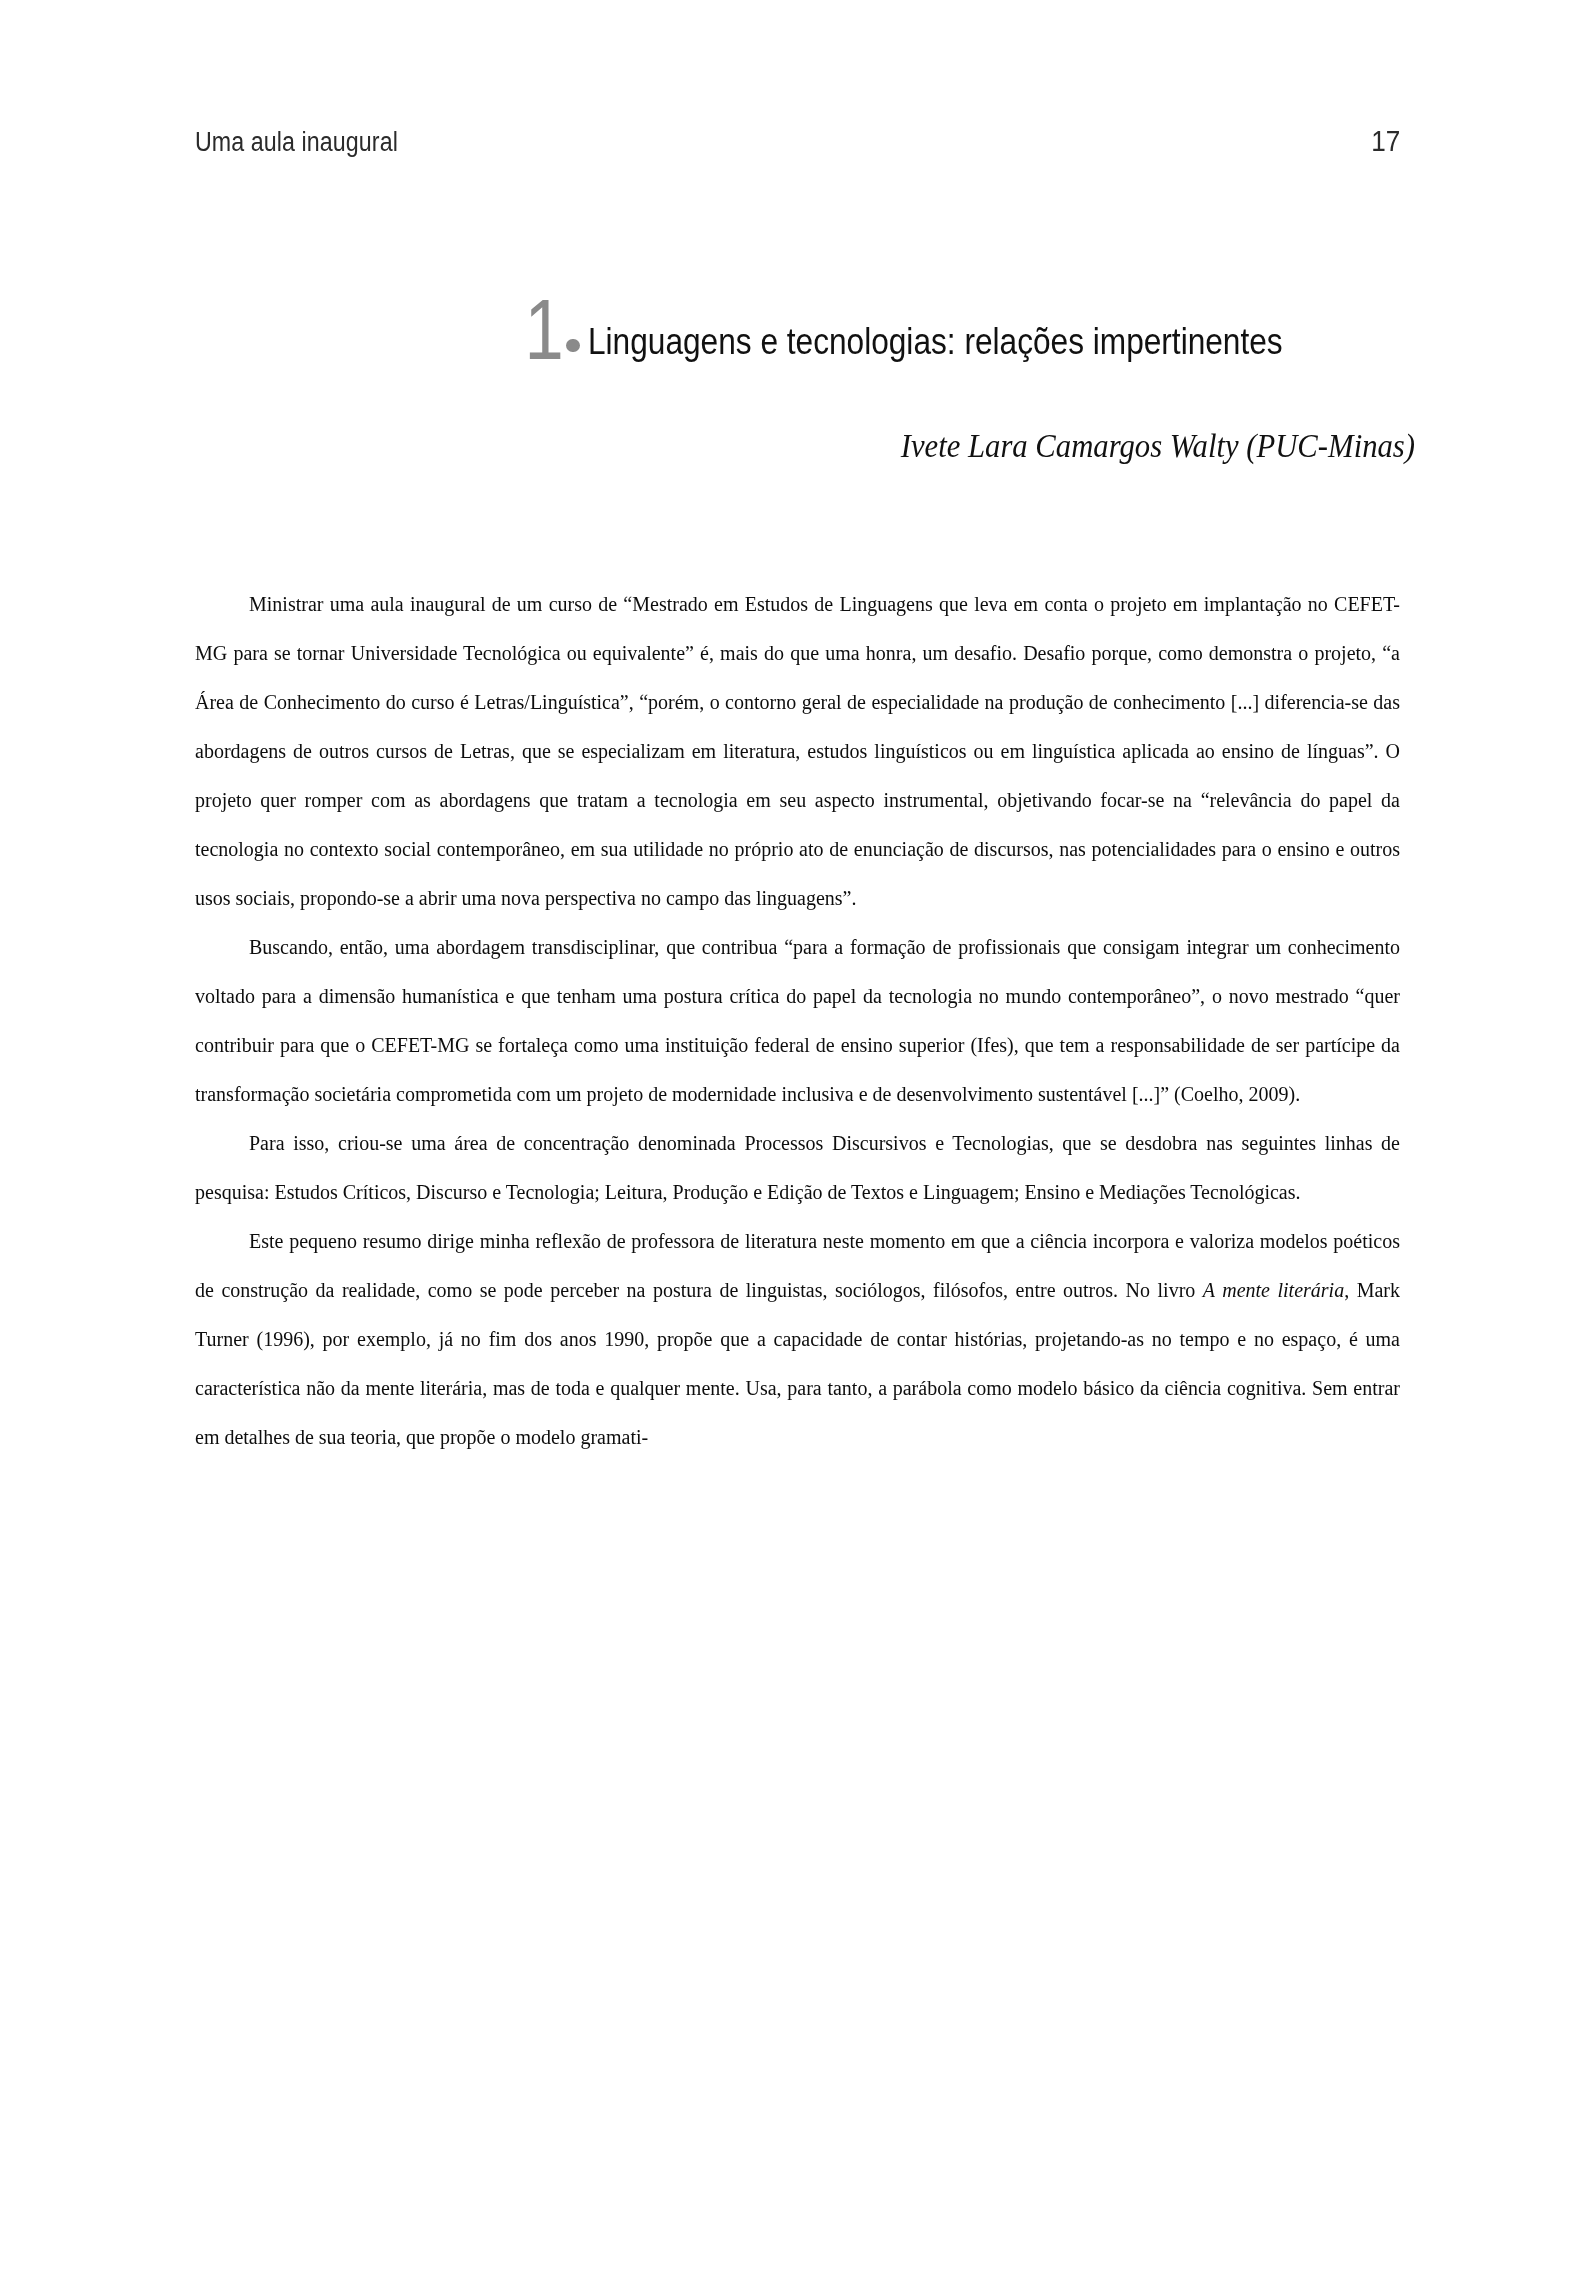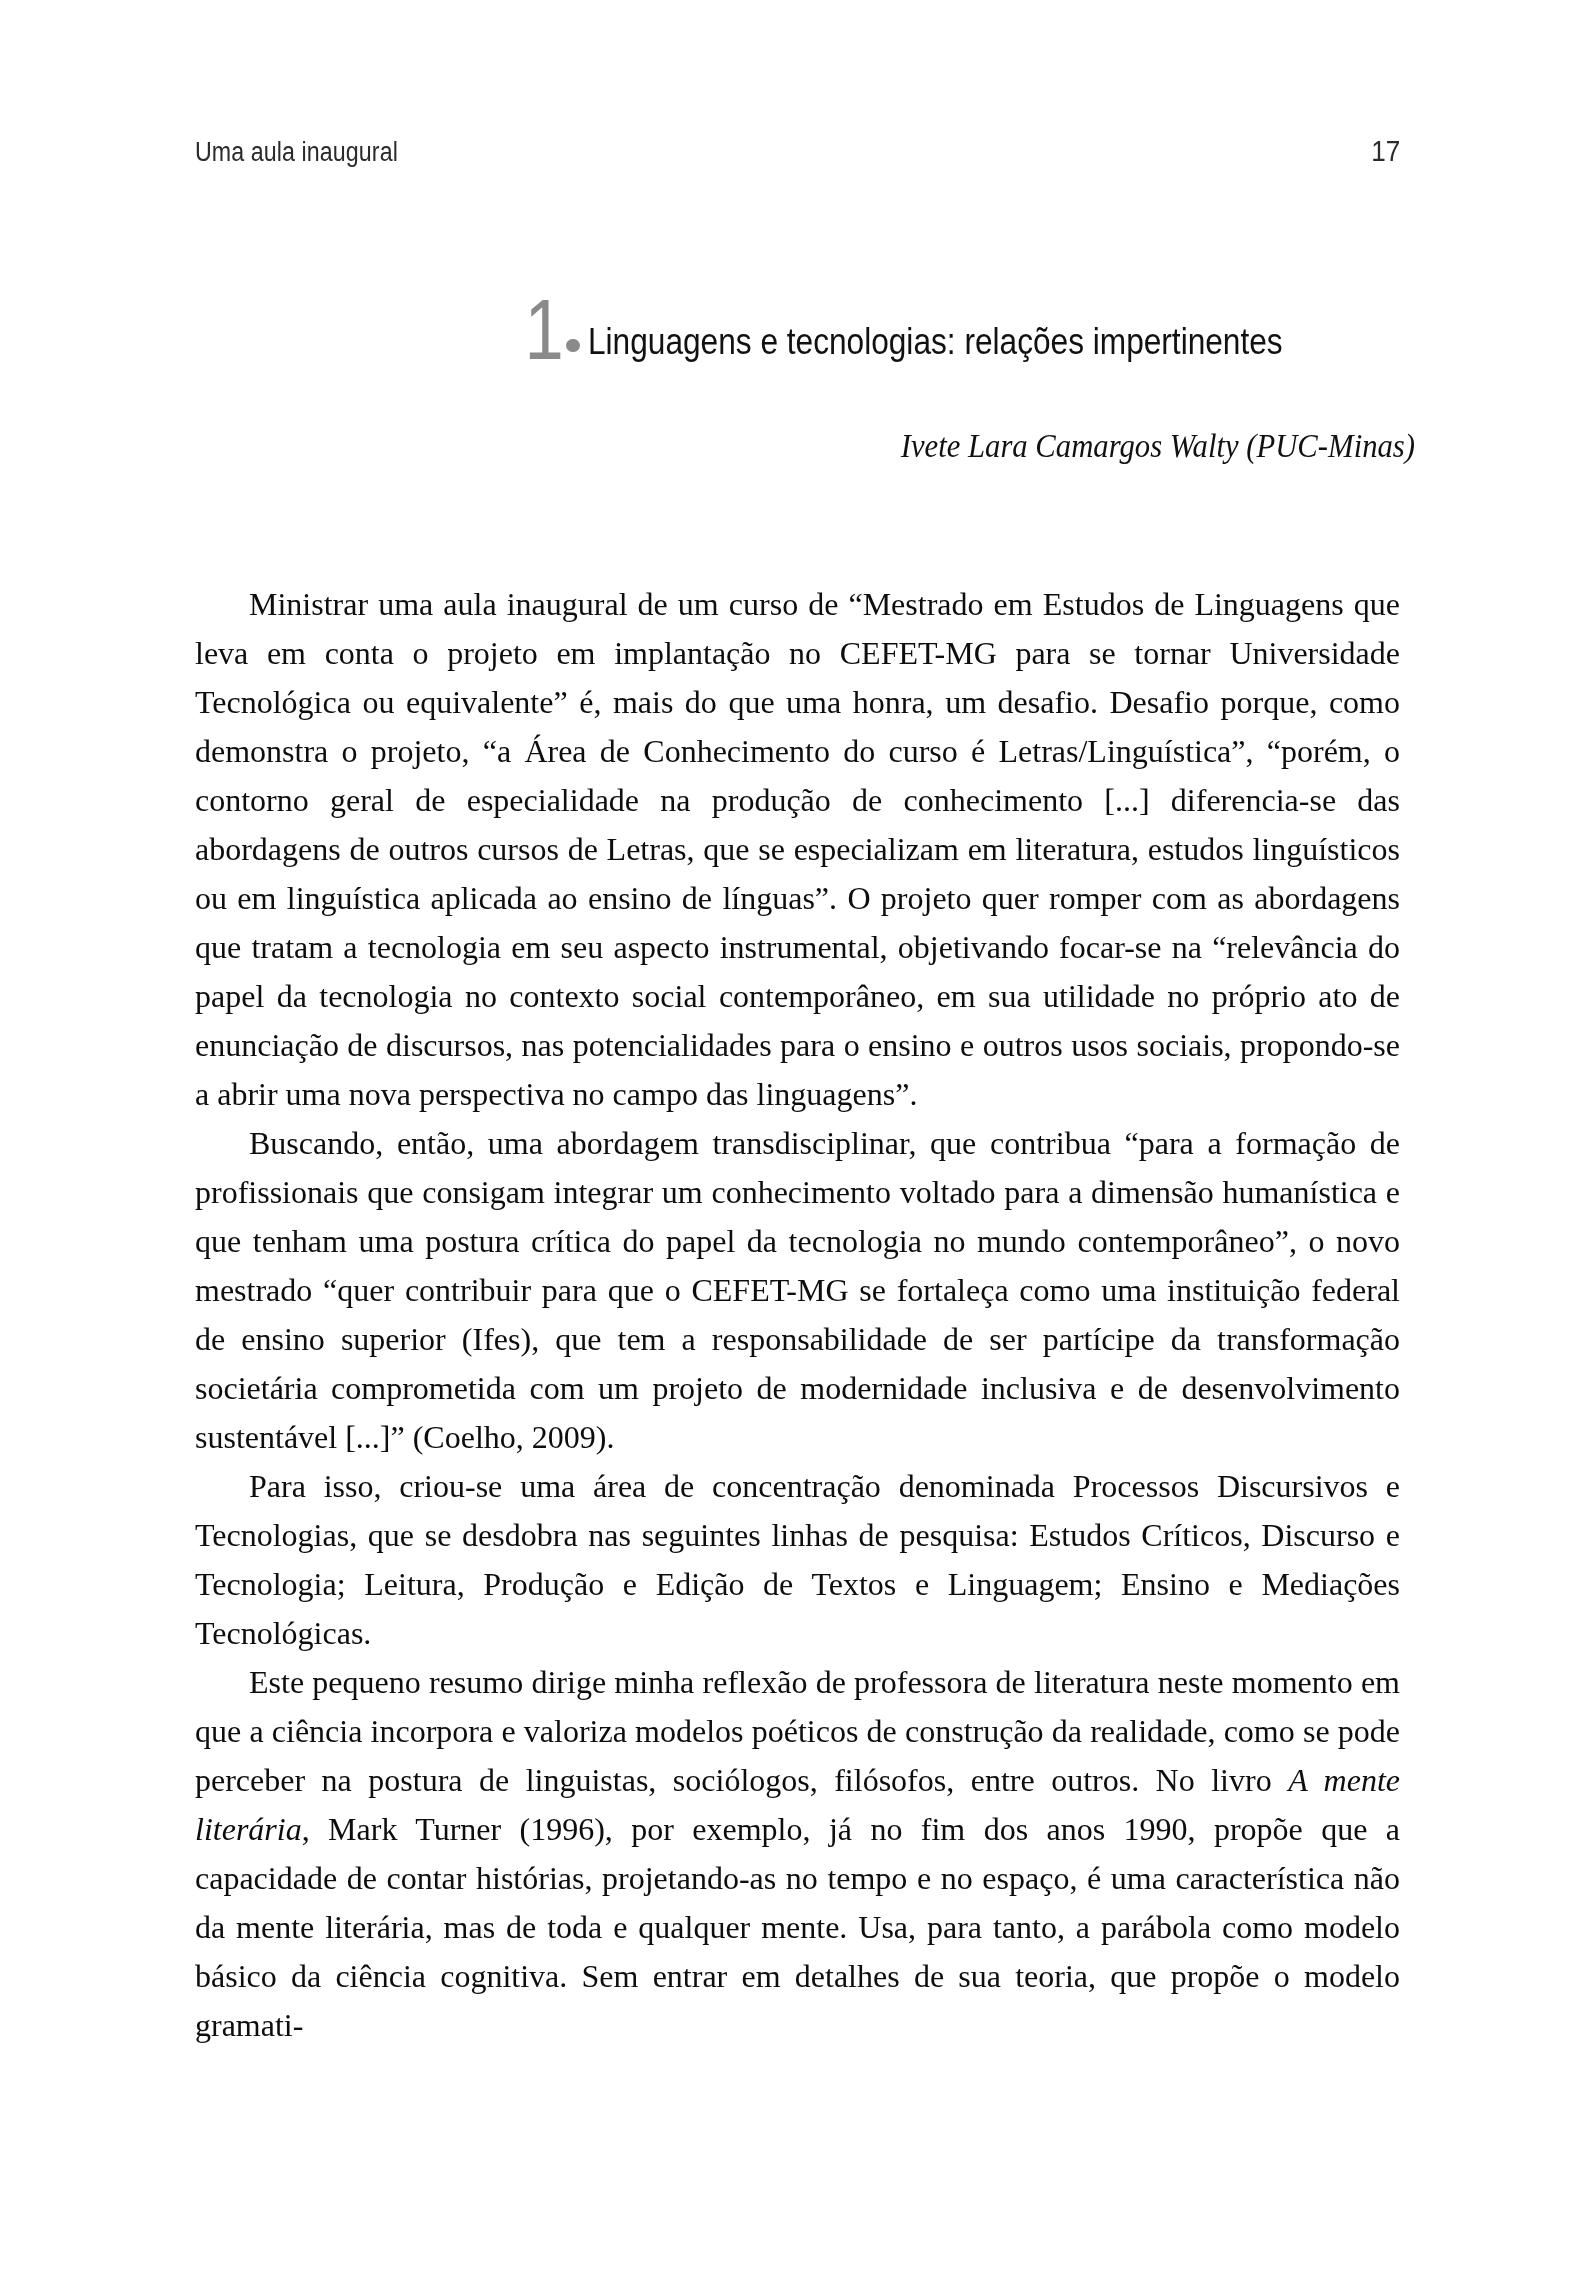--- a/index.html
+++ b/index.html
@@ -15,21 +15,21 @@
     height: 2293px;
     background: #ffffff;
     box-sizing: border-box;
     overflow: hidden;
     font-family: "Liberation Serif", "DejaVu Serif", serif;
   }
 
   
   .running-head {
     position: absolute;
-    top: 135px;
+    top: 125px;
     left: 195px;
     right: 195px;
     height: 41px;
     display: flex;
     align-items: baseline;
     justify-content: space-between;
   }
 
   .running-head-title {
     font-family: "Liberation Sans", "DejaVu Sans", sans-serif;
@@ -112,21 +112,21 @@
     transform-origin: right center;
   }
 
   
   .body-text {
     position: absolute;
     top: 580px;
     left: 195px;
     width: 1205px;
     font-family: "Liberation Serif", "DejaVu Serif", serif;
-    font-size: 32px;
+    font-size: 20px;
     line-height: 49px;
     color: #0d0d0d;
     text-align: justify;
     text-justify: inter-word;
     hyphens: manual;
   }
 
   .body-text p {
     margin: 0;
     text-indent: 54px;

